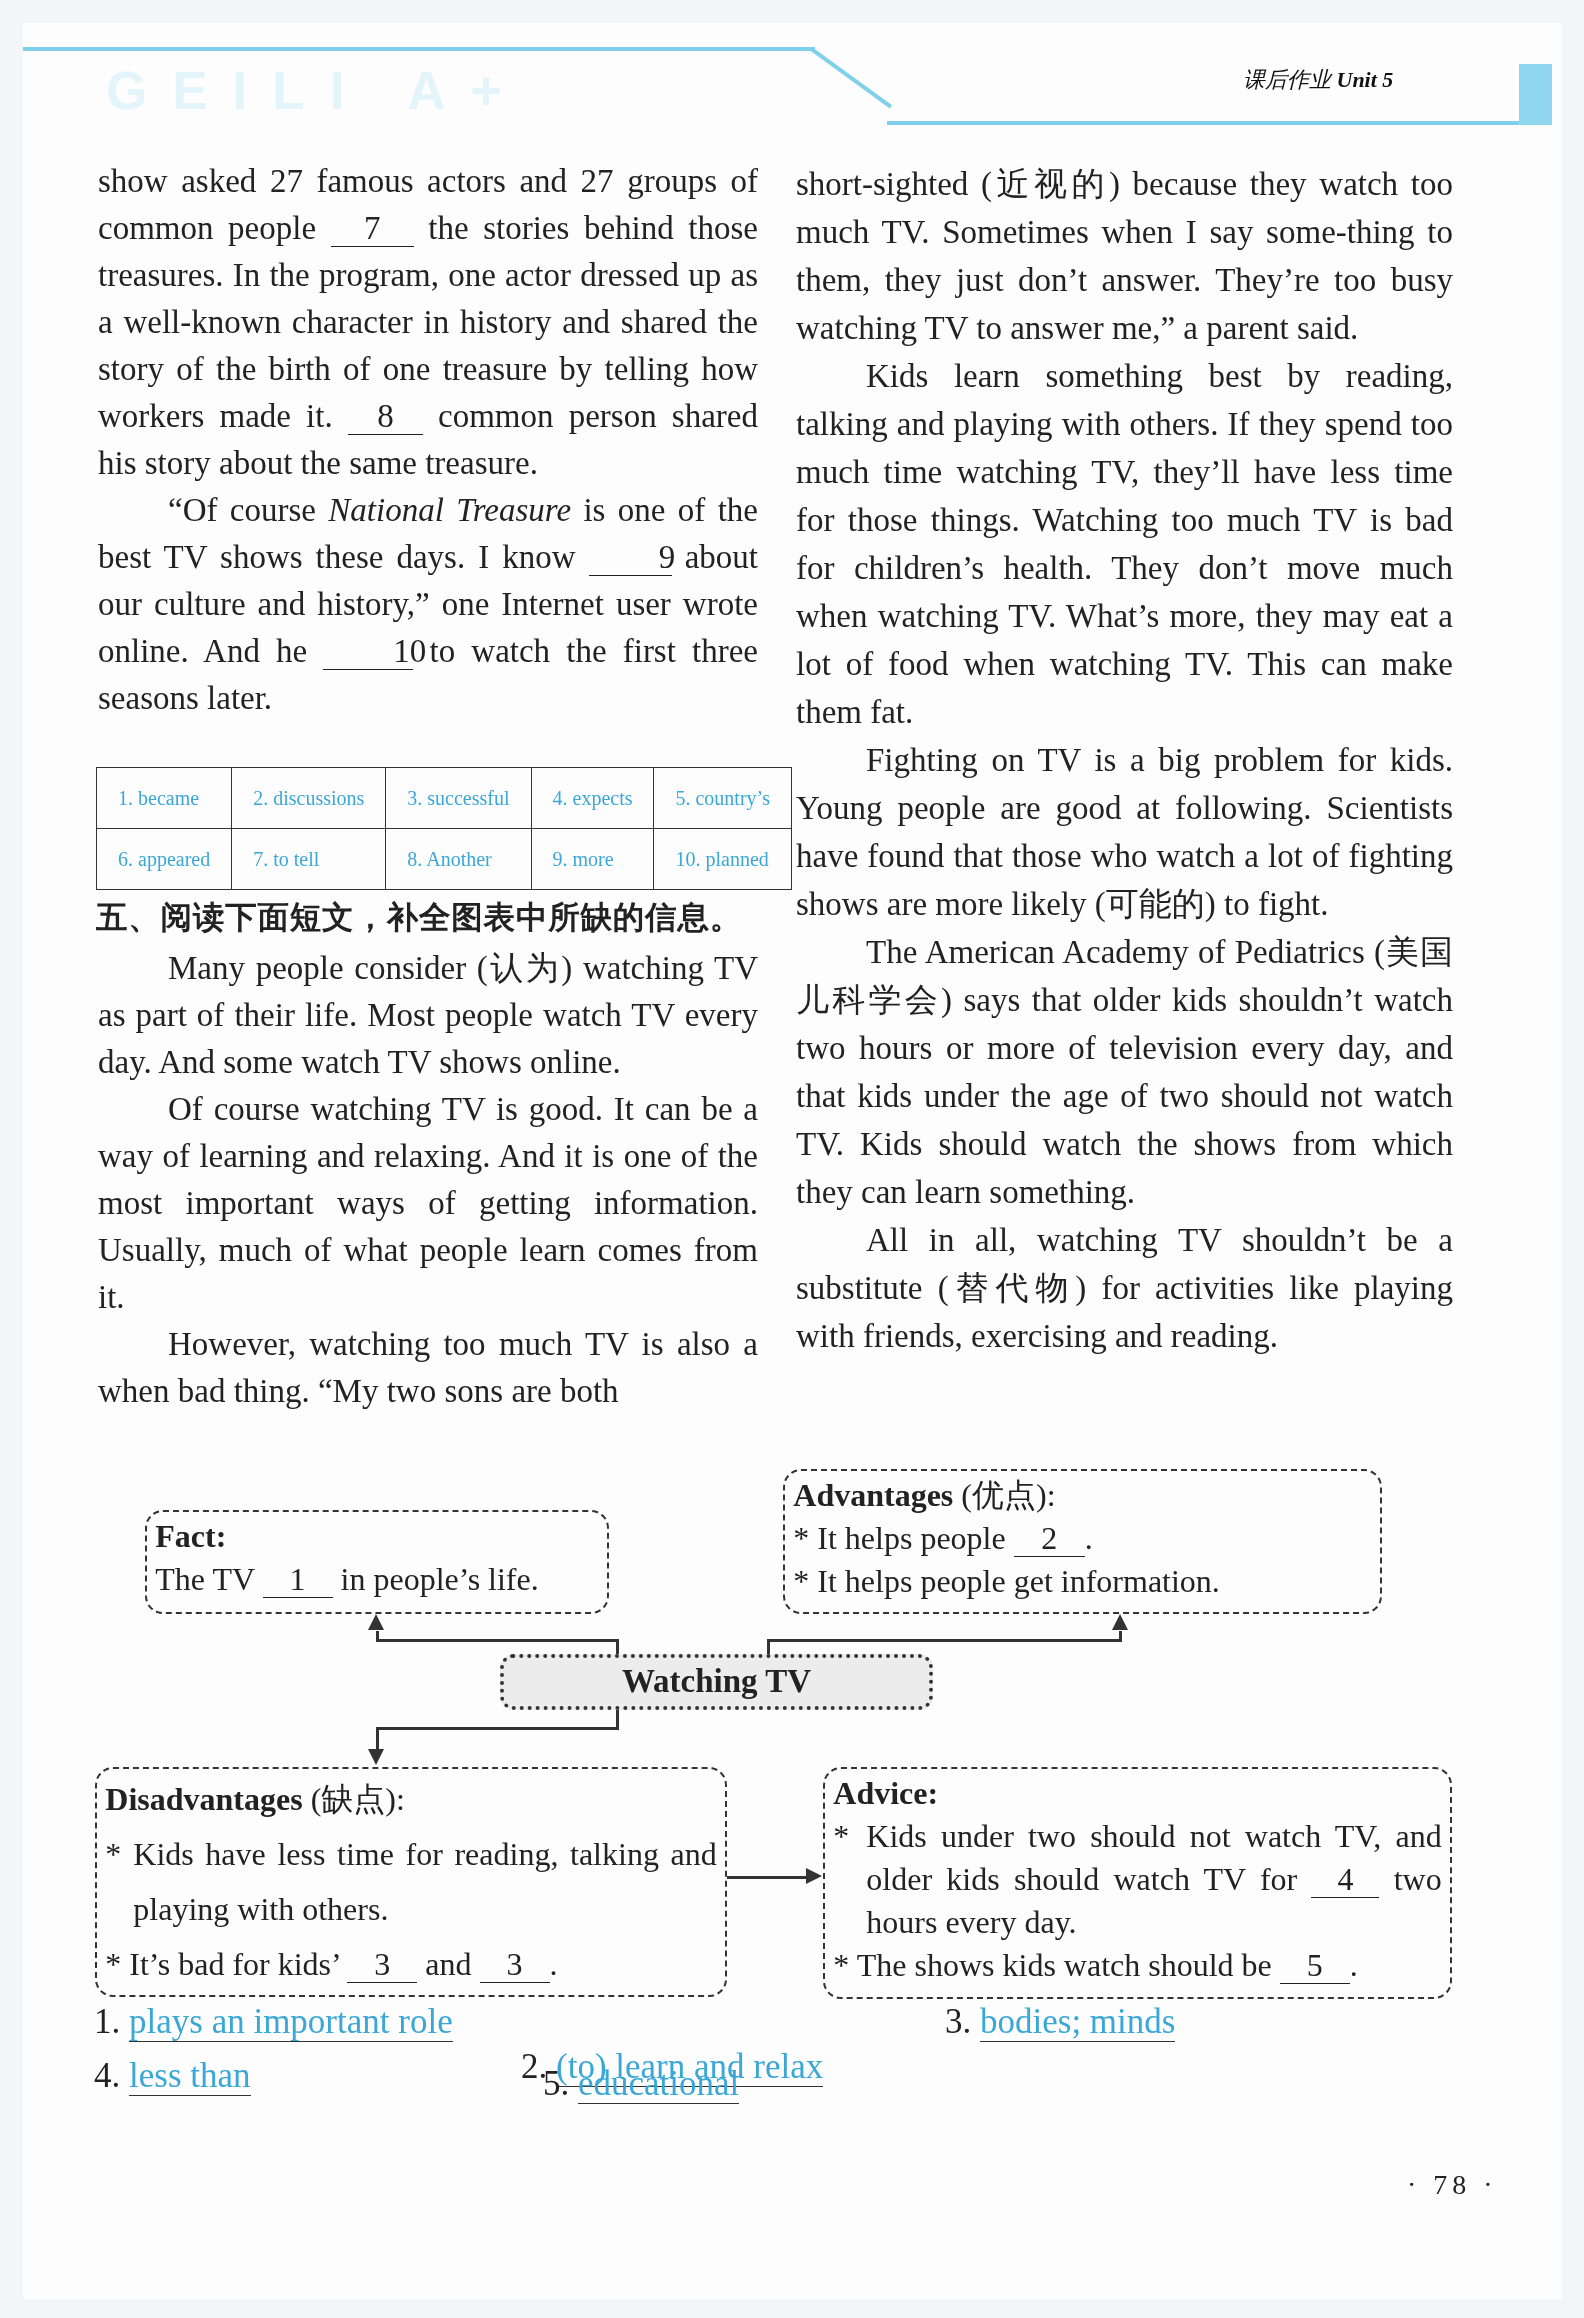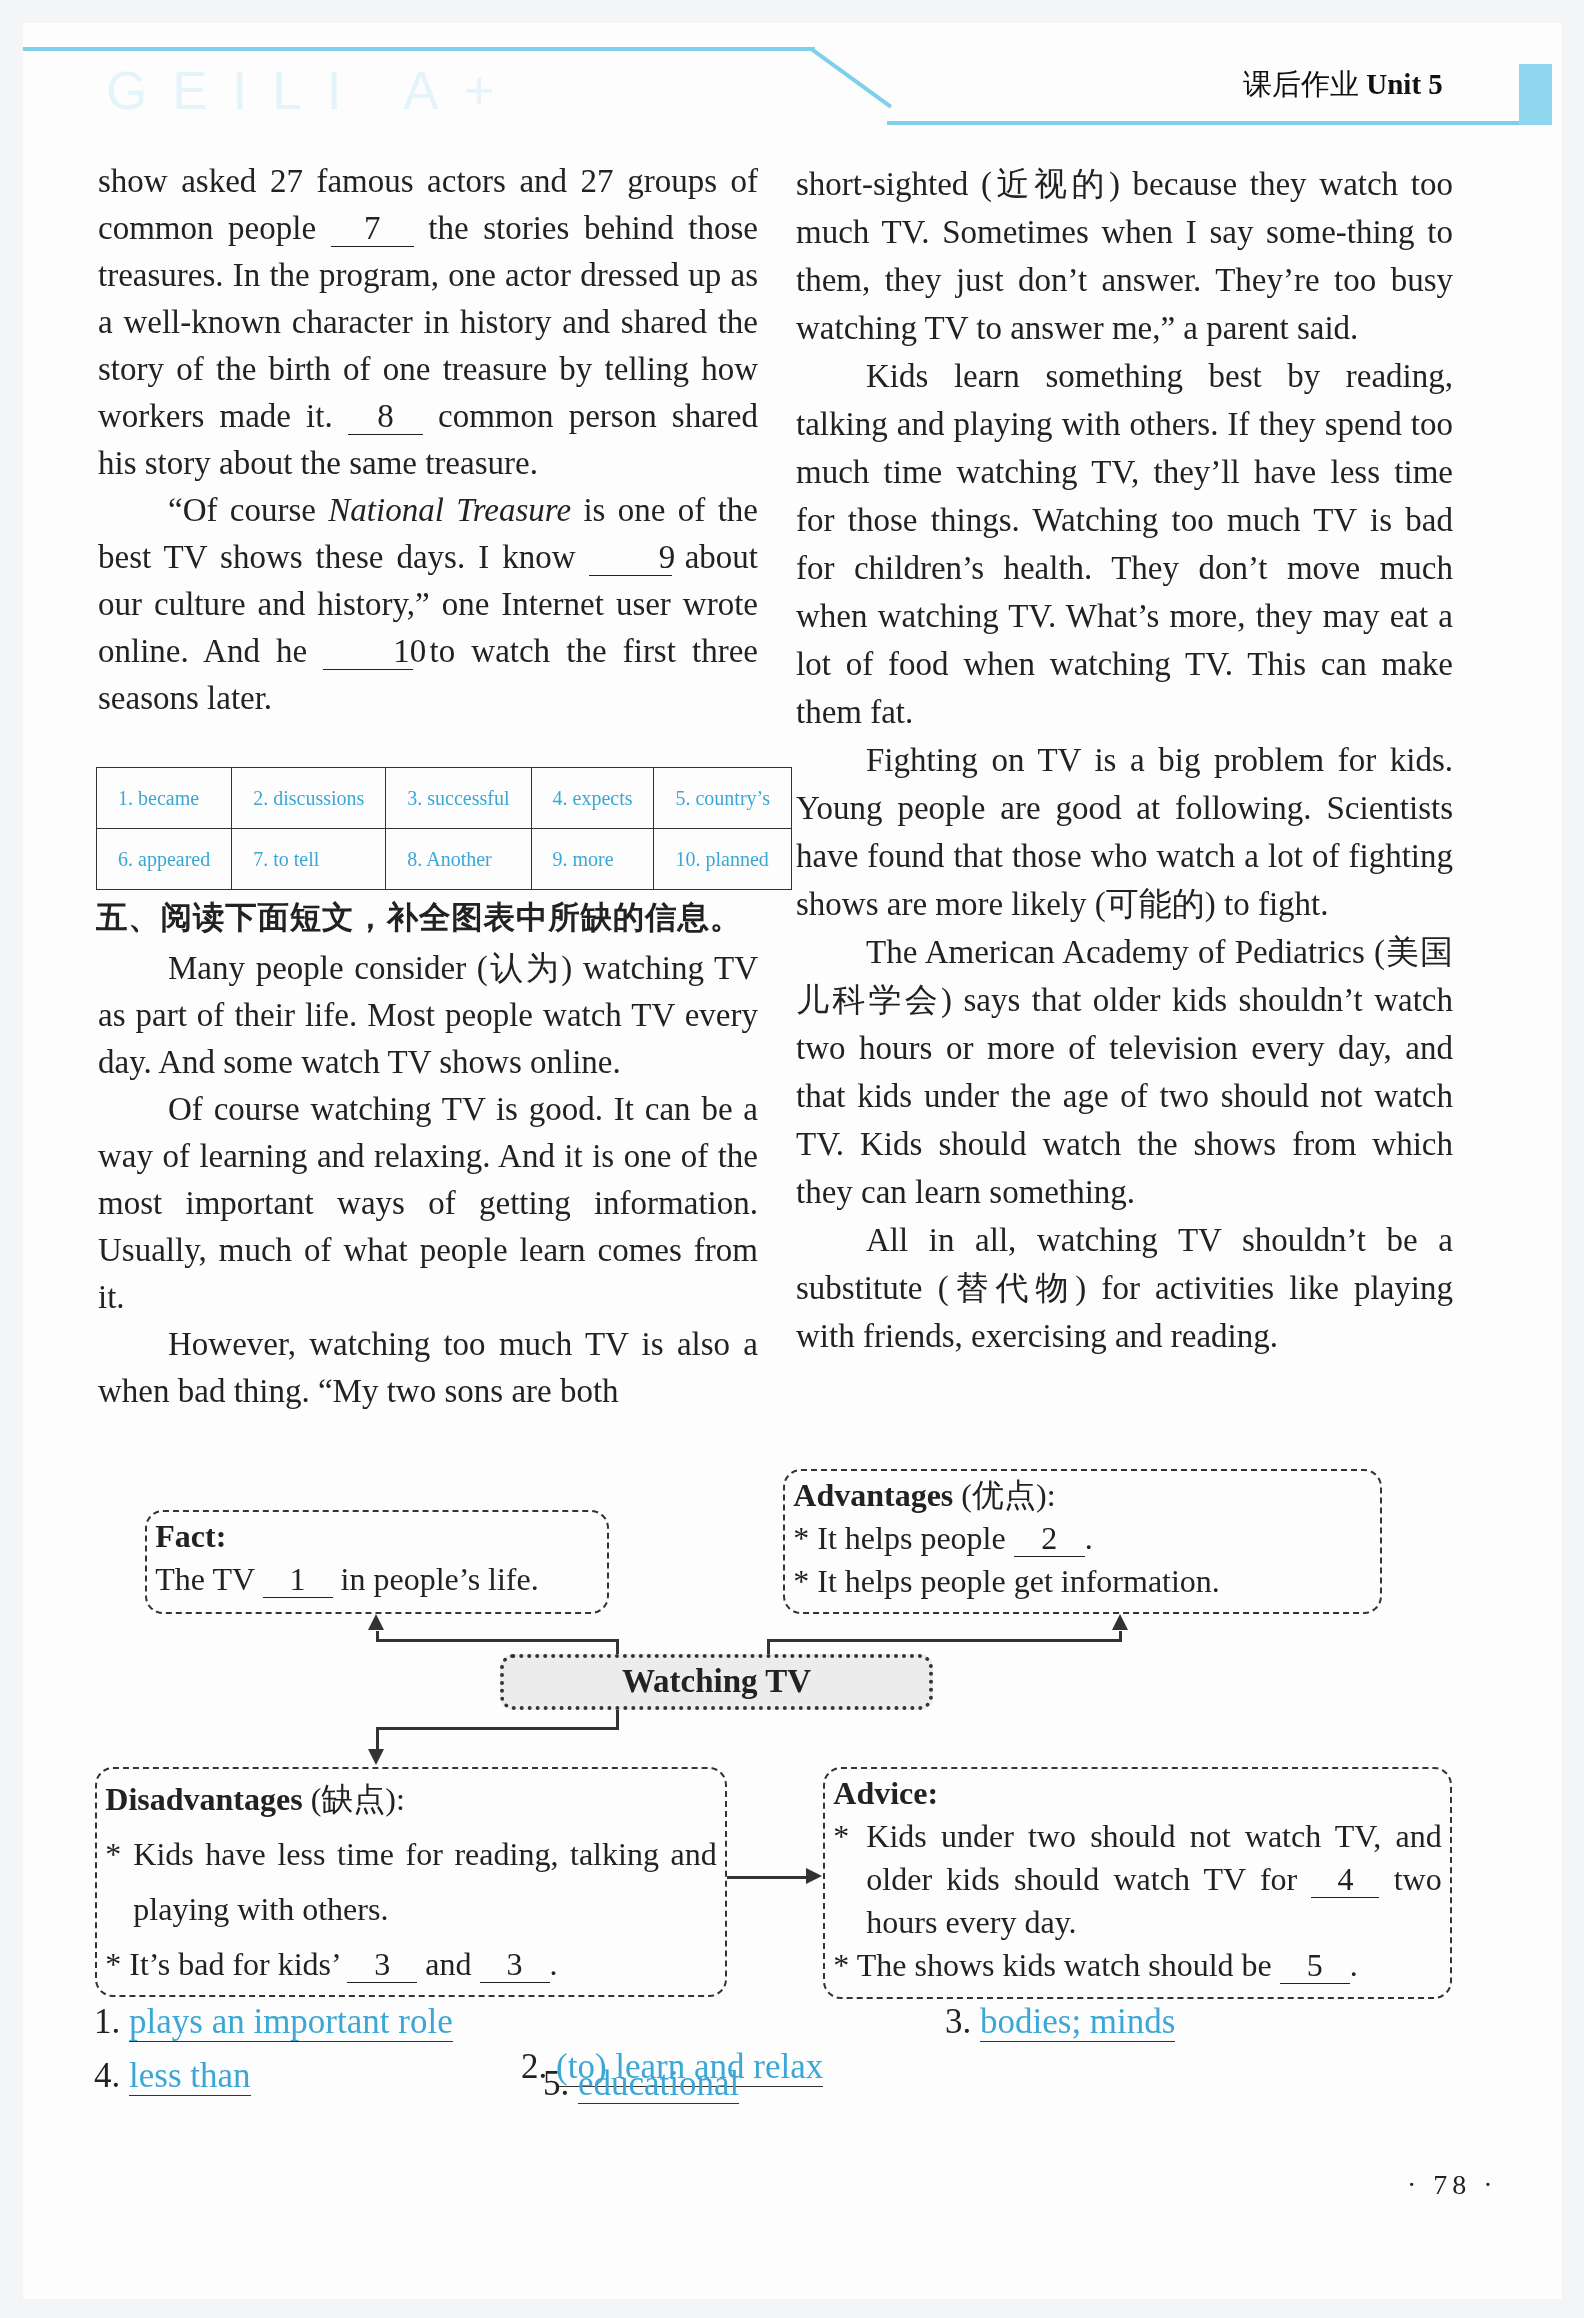--- a/index.html
+++ b/index.html
@@ -3,22 +3,22 @@
 <meta charset="utf-8">
 <style>
   html, body { margin:0; padding:0; }
   body { width:1585px; height:2319px; background:#f4f5f6; position:relative; overflow:hidden;
          font-family:"Liberation Serif","DejaVu Serif",serif; color:#222; }
   .page { position:absolute; left:23px; top:23px; width:1539px; height:2276px; background:#fdfdfd; }
   .hdr-line { position:absolute; background:#7fd0ea; height:4.1px; }
   .hdr-slant { position:absolute; left:812px; top:47px; width:99px; height:4.1px; background:#7fd0ea;
                transform-origin:0 0; transform:rotate(36deg); }
   .watermark { position:absolute; left:106px; top:60px; font-family:"Liberation Sans","DejaVu Sans",sans-serif;
-               font-weight:normal; font-size:53px; letter-spacing:25px; color:#e3f4fa; }
-  .hdr-title { position:absolute; left:1243px; top:65px; font-size:29px; color:#111; white-space:nowrap; }
+               font-weight:bold; font-size:53px; letter-spacing:25px; color:#e3f4fa; }
+  .hdr-title { position:absolute; left:1243px; top:65px; font-size:22px; color:#111; white-space:nowrap;font-style:italic; }
   .hdr-title b { font-weight:bold; }
   .hdr-tab { position:absolute; left:1519px; top:64px; width:33px; height:61px; background:#8fd6ee; }
   .col { position:absolute; font-size:33px; line-height:47px; text-align:justify; }
   .col p { margin:0; }
   .ind { text-indent:70px; }
   .blank { display:inline-block; border-bottom:1.7px solid #222; text-align:center; line-height:36px; }
   .tbl { position:absolute; left:96px; top:767px; width:662px; border-collapse:collapse; }
   .tbl td { border:1.7px solid #333; height:60px; padding:0 21px; font-size:20px; color:#3aa7d6; white-space:nowrap; }
   .sec-title { position:absolute; left:96px; top:897px; font-family:"DejaVu Sans",sans-serif; font-weight:bold; font-size:31.5px; letter-spacing:0.8px; }
   .box { position:absolute; border:2.5px dashed #333; border-radius:18px; font-size:32px; line-height:43px; padding:3.3px 8.3px; box-sizing:border-box; }

